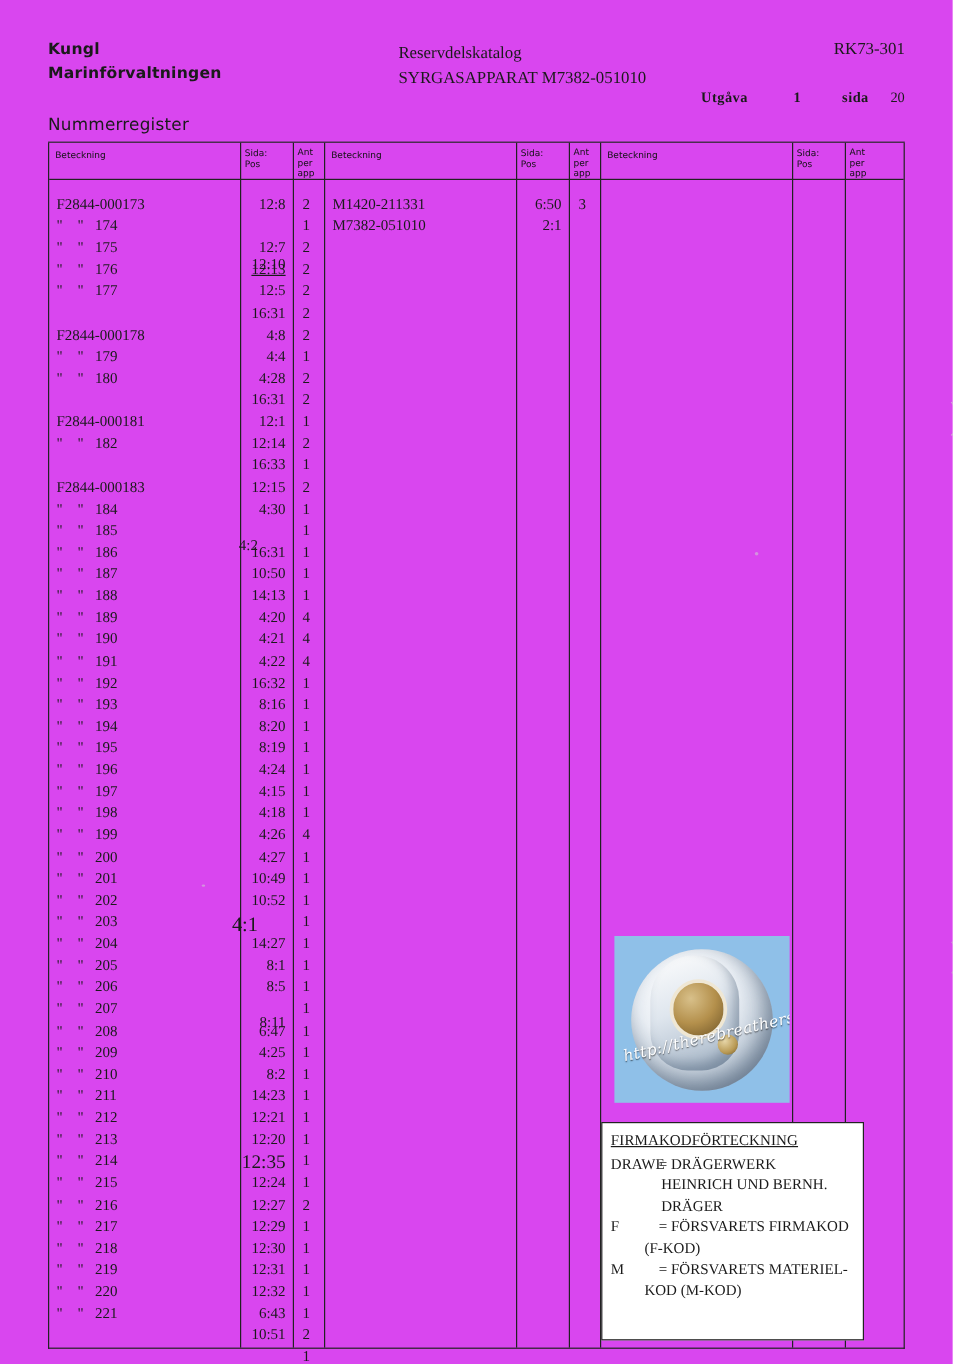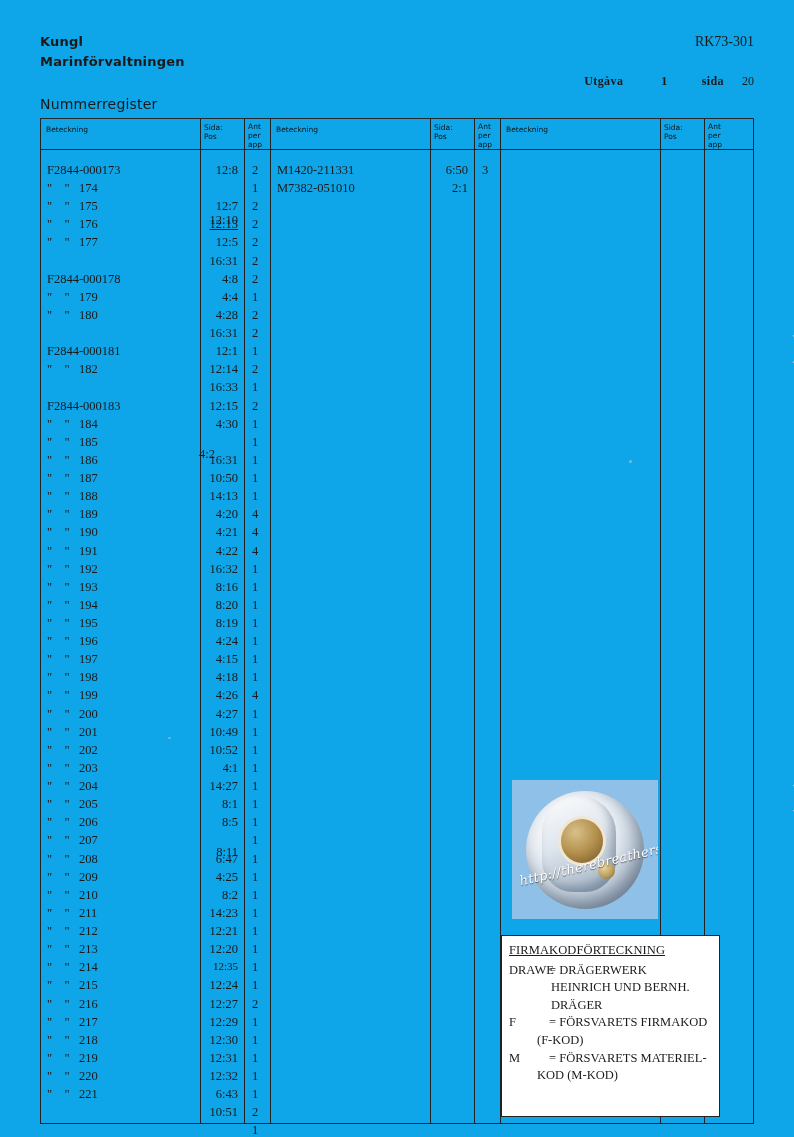--- a/index.html
+++ b/index.html
@@ -13,21 +13,21 @@
     position: relative;
     font-family: "Liberation Serif", serif;
     color: #1a1a1a;
     overflow: hidden;
   }
   .page {
     position: absolute;
     left: 0; top: 0;
     width: 794px;
     height: 1137px;
-    background: #0ea5e9;
+    background: #d946ef;
   }
 
   
   .header {
     position: absolute;
     left: 40px;
     top: 32px;
     width: 714px;
     height: 60px;
   }
@@ -235,20 +235,24 @@
 </style>
 </head>
 <body>
 
 <div class="page">
 
   <div class="header">
     <div class="hdr-left">
       <div>Kungl</div>
       <div>Marinförvaltningen</div>
+    </div>
+    <div class="hdr-mid">
+      <div>Reservdelskatalog</div>
+      <div>SYRGASAPPARAT M7382-051010</div>
     </div>
     <div class="hdr-right">RK73-301</div>
     <div class="hdr-sub">
       <b>Utgåva</b><span class="sp1"></span><b>1</b><span class="sp2"></span><b>sida</b><span class="sp3"></span><span>20</span>
     </div>
   </div>
 
   <div class="section-title">Nummerregister</div>
   <div class="title-rule"></div>
 
@@ -377,21 +381,21 @@
         <div class="cell-bet" style="left: 6px; top: 587.6px; font-size: 12.5px;">"    "   200</div>
         <div class="cell-sida" style="right: 515px; top: 587.6px; font-size: 12.5px;">4:27</div>
         <div class="cell-ant" style="left: 211px; top: 587.6px; font-size: 12.5px;">1</div>
         <div class="cell-bet" style="left: 6px; top: 605.72px; font-size: 12.5px;">"    "   201</div>
         <div class="cell-sida" style="right: 515px; top: 605.72px; font-size: 12.5px;">10:49</div>
         <div class="cell-ant" style="left: 211px; top: 605.72px; font-size: 12.5px;">1</div>
         <div class="cell-bet" style="left: 6px; top: 623.84px; font-size: 12.5px;">"    "   202</div>
         <div class="cell-sida" style="right: 515px; top: 623.84px; font-size: 12.5px;">10:52</div>
         <div class="cell-ant" style="left: 211px; top: 623.84px; font-size: 12.5px;">1</div>
         <div class="cell-bet" style="left: 6px; top: 641.96px; font-size: 12.5px;">"    "   203</div>
-        <div class="cell-sida" style="right: 515px; top: 641.96px; font-size: 12px; font-family: Liberation Serif, serif;">4:1</div>
+        <div class="cell-sida" style="right: 538px; top: 641.96px; font-size: 17px; font-family: Liberation Serif, serif;">4:1</div>
         <div class="cell-ant" style="left: 211px; top: 641.96px; font-size: 12.5px;">1</div>
         <div class="cell-bet" style="left: 6px; top: 660.08px; font-size: 12.5px;">"    "   204</div>
         <div class="cell-sida" style="right: 515px; top: 660.08px; font-size: 12.5px;">14:27</div>
         <div class="cell-ant" style="left: 211px; top: 660.08px; font-size: 12.5px;">1</div>
         <div class="cell-bet" style="left: 6px; top: 678.2px; font-size: 12.5px;">"    "   205</div>
         <div class="cell-sida" style="right: 515px; top: 678.2px; font-size: 12.5px;">8:1</div>
         <div class="cell-ant" style="left: 211px; top: 678.2px; font-size: 12.5px;">1</div>
         <div class="cell-bet" style="left: 6px; top: 696.32px; font-size: 12.5px;">"    "   206</div>
         <div class="cell-sida" style="right: 515px; top: 696.32px; font-size: 12.5px;">8:5</div>
         <div class="cell-ant" style="left: 211px; top: 696.32px; font-size: 12.5px;">1</div>
@@ -410,21 +414,21 @@
         <div class="cell-bet" style="left: 6px; top: 786.92px; font-size: 12.5px;">"    "   211</div>
         <div class="cell-sida" style="right: 515px; top: 786.92px; font-size: 12.5px;">14:23</div>
         <div class="cell-ant" style="left: 211px; top: 786.92px; font-size: 12.5px;">1</div>
         <div class="cell-bet" style="left: 6px; top: 805.04px; font-size: 12.5px;">"    "   212</div>
         <div class="cell-sida" style="right: 515px; top: 805.04px; font-size: 12.5px;">12:21</div>
         <div class="cell-ant" style="left: 211px; top: 805.04px; font-size: 12.5px;">1</div>
         <div class="cell-bet" style="left: 6px; top: 823.16px; font-size: 12.5px;">"    "   213</div>
         <div class="cell-sida" style="right: 515px; top: 823.16px; font-size: 12.5px;">12:20</div>
         <div class="cell-ant" style="left: 211px; top: 823.16px; font-size: 12.5px;">1</div>
         <div class="cell-bet" style="left: 6px; top: 841.28px; font-size: 12.5px;">"    "   214</div>
-        <div class="cell-sida" style="right: 515px; top: 841.28px; font-size: 11px;">12:35</div>
+        <div class="cell-sida" style="right: 515px; top: 841.28px; font-size: 16px;">12:35</div>
         <div class="cell-ant" style="left: 211px; top: 841.28px; font-size: 12.5px;">1</div>
         <div class="cell-bet" style="left: 6px; top: 859.4px; font-size: 12.5px;">"    "   215</div>
         <div class="cell-sida" style="right: 515px; top: 859.4px; font-size: 12.5px;">12:24</div>
         <div class="cell-ant" style="left: 211px; top: 859.4px; font-size: 12.5px;">1</div>
         <div class="cell-bet" style="left: 6px; top: 877.52px; font-size: 12.5px;">"    "   216</div>
         <div class="cell-sida" style="right: 515px; top: 877.52px; font-size: 12.5px;">12:27</div>
         <div class="cell-ant" style="left: 211px; top: 877.52px; font-size: 12.5px;">2</div>
         <div class="cell-bet" style="left: 6px; top: 895.64px; font-size: 12.5px;">"    "   217</div>
         <div class="cell-sida" style="right: 515px; top: 895.64px; font-size: 12.5px;">12:29</div>
         <div class="cell-ant" style="left: 211px; top: 895.64px; font-size: 12.5px;">1</div>

